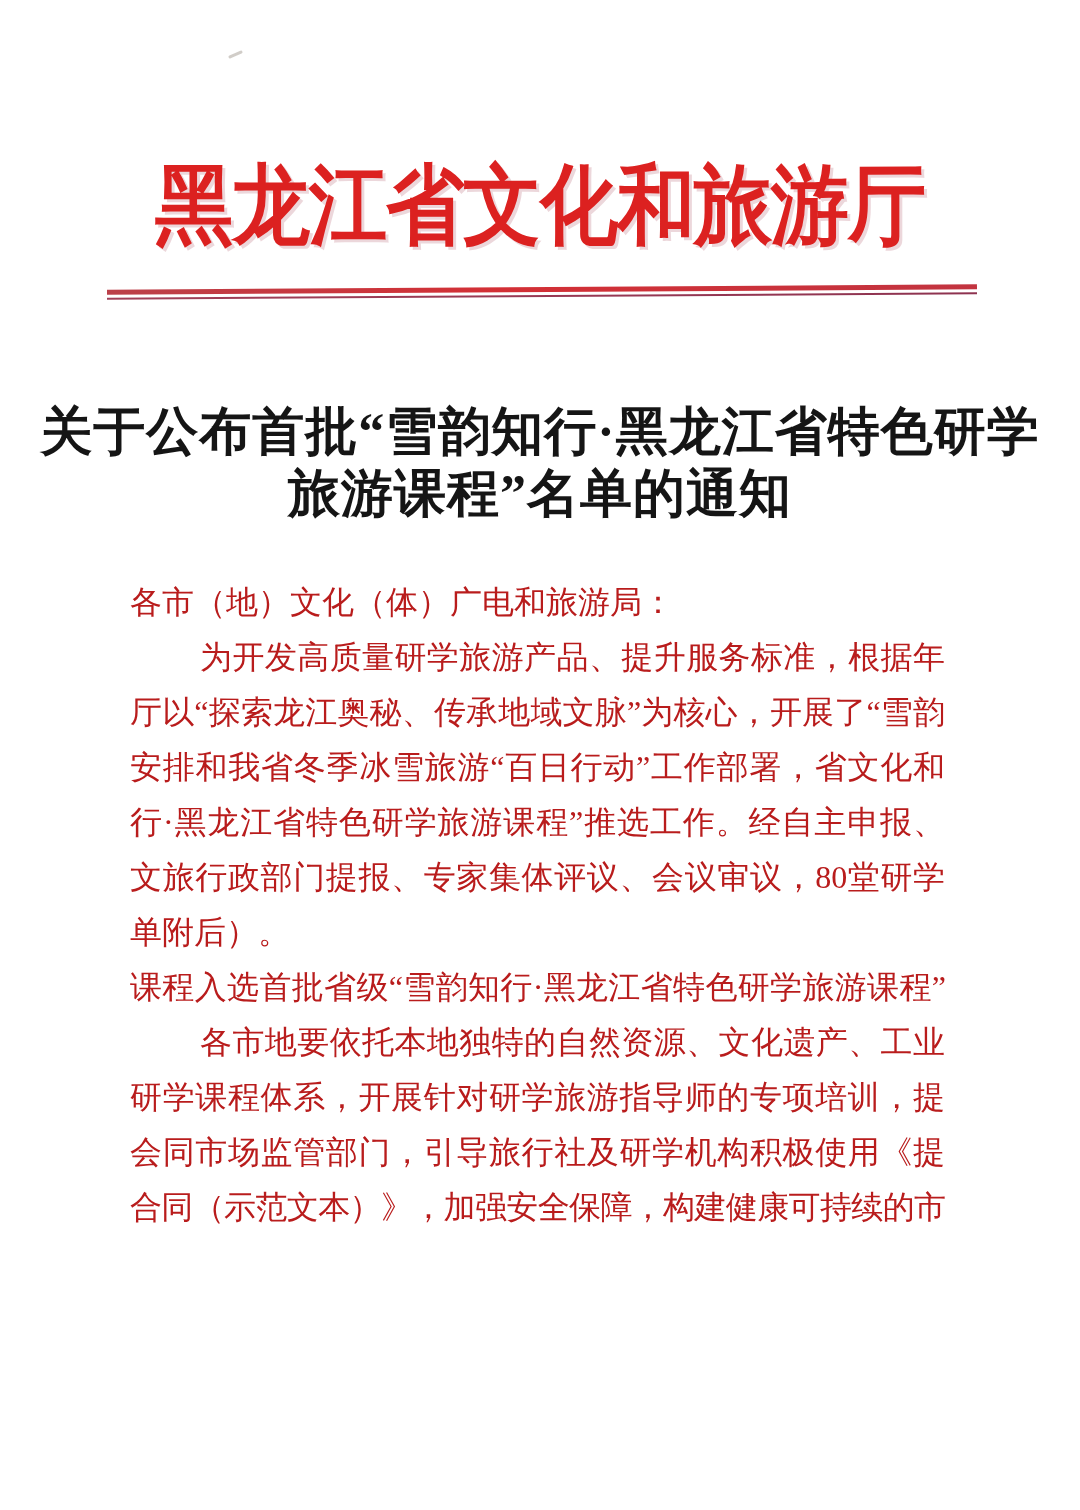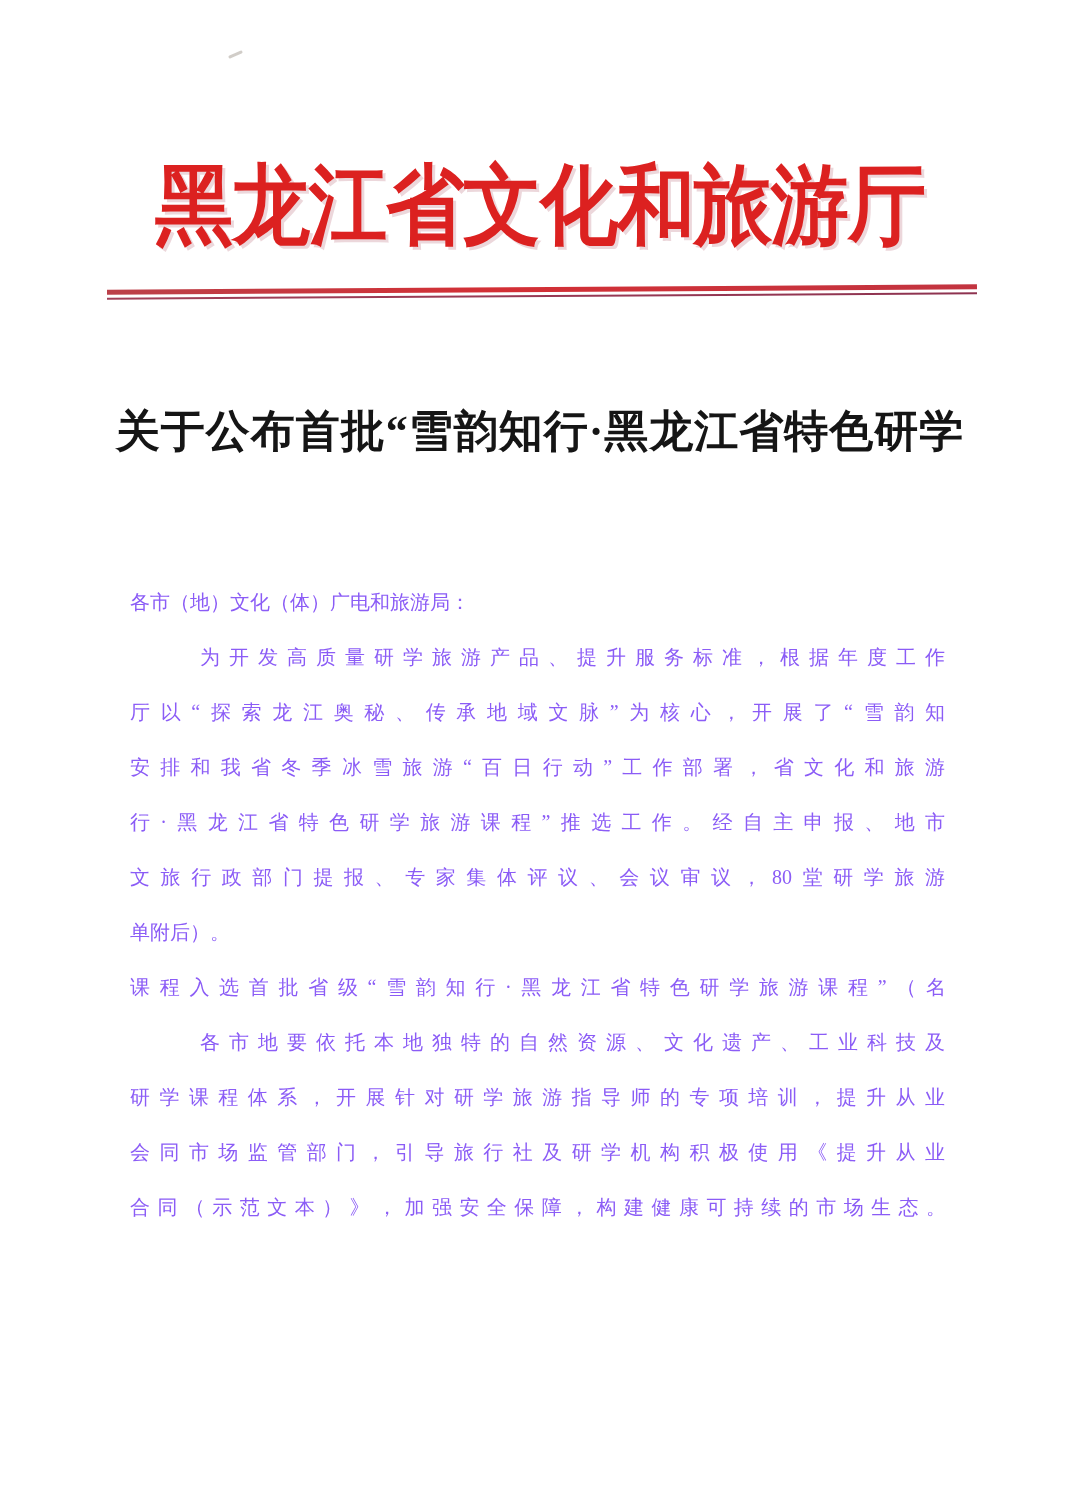--- a/index.html
+++ b/index.html
@@ -57,33 +57,33 @@
     height: 5px; margin-top: 3px;
     background: linear-gradient(90deg, #c73540, #cf2d33 55%, #c93643);
   }
   
   .doc-title {
     position: absolute;
     top: 401px; left: 0;
     width: 100%;
     margin: 0;
     text-align: center;
-    font-size: 44px;
+    font-size: 52px;
     line-height: 62px;
     font-weight: 700;
     color: #151515;
     letter-spacing: 1px;
   }
   
   .body-text {
     position: absolute;
     top: 575px; left: 130px;
     width: 815px;
-    font-size: 20px;
-    color: #8b5cf6;
+    font-size: 32px;
+    color: #b91c1c;
   }
   .line {
     height: 55px;
     line-height: 55px;
     overflow: hidden;
   }
   .line.j { text-align: justify; text-align-last: justify; }
   .line.indent { text-indent: 70px; }
   .line.tight { letter-spacing: -1px; }
 </style>
@@ -96,20 +96,21 @@
 
   <div class="agency">黑龙江省文化和旅游厅</div>
 
   <div class="rule rule-top">
     <div class="thick"></div>
     <div class="thin"></div>
   </div>
 
   <h1 class="doc-title">
     <span>关于公布首批“雪韵知行·黑龙江省特色研学</span><br>
+    <span>旅游课程”名单的通知</span>
   </h1>
 
   <div class="body-text">
       <div class="line">各市（地）文化（体）广电和旅游局：</div>
       <div class="line j indent">为开发高质量研学旅游产品、提升服务标准，根据年度工作</div>
       <div class="line j">厅以“探索龙江奥秘、传承地域文脉”为核心，开展了“雪韵知</div>
       <div class="line j">安排和我省冬季冰雪旅游“百日行动”工作部署，省文化和旅游</div>
       <div class="line j">行·黑龙江省特色研学旅游课程”推选工作。经自主申报、地市</div>
       <div class="line j">文旅行政部门提报、专家集体评议、会议审议，80堂研学旅游</div>
       <div class="line">单附后）。</div>

